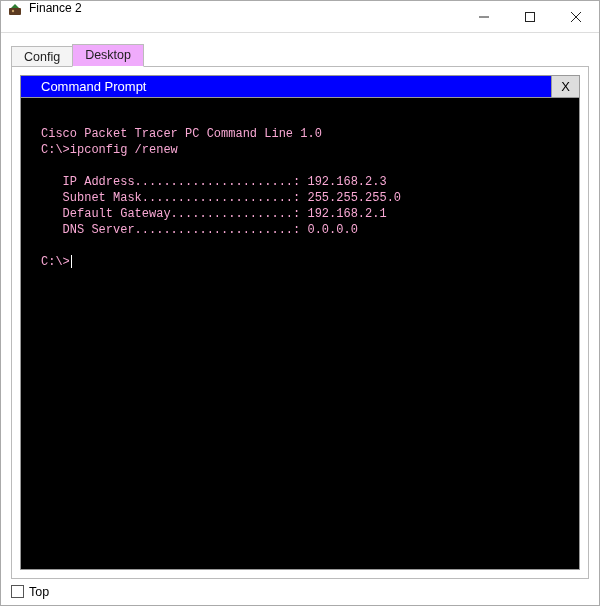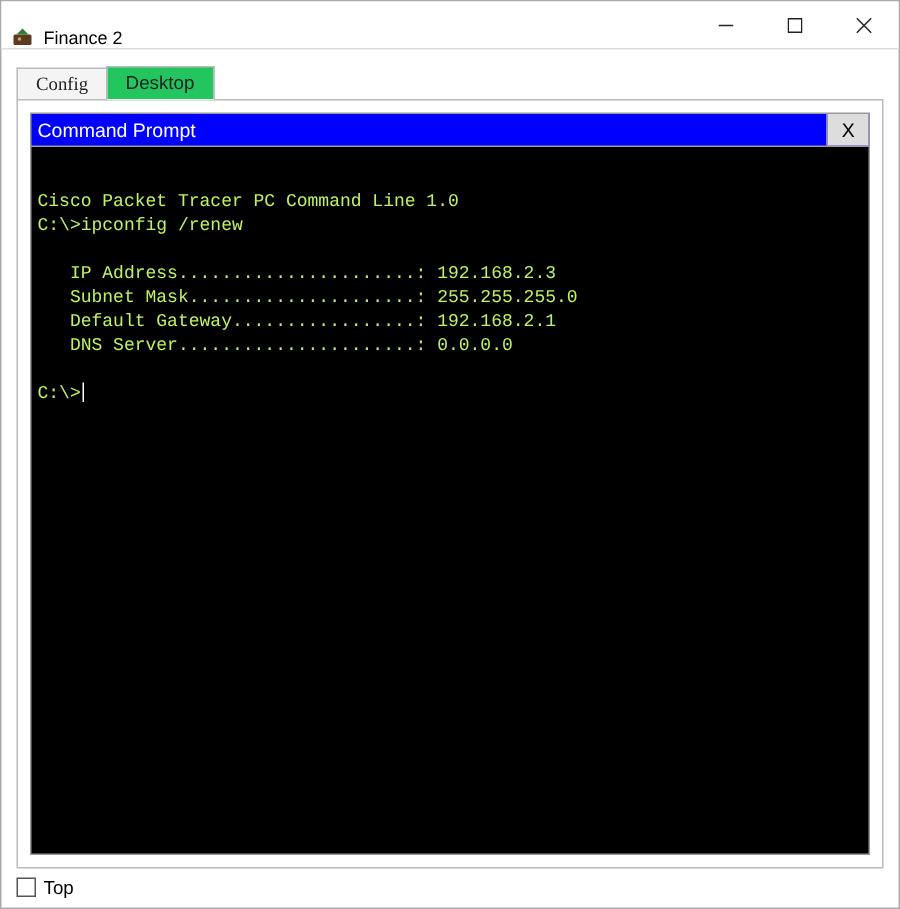--- a/index.html
+++ b/index.html
@@ -14,21 +14,21 @@
       width: 600px;
       height: 606px;
       border: 1px solid #aaa;
       display: flex;
       flex-direction: column;
       background: #fff;
     }
     .titlebar {
       height: 32px;
       display: flex;
-      align-items: flex-end;
+      align-items: flex-start;
       padding-left: 6px;
       background: #fff;
       border-bottom: 1px solid #ddd;
     }
     .title-icon {
       width: 16px;
       height: 16px;
       margin-right: 6px;
       display: inline-block;
     }
@@ -70,26 +70,25 @@
       border-bottom: none;
       background: #fff;
       margin-right: -1px;
       cursor: pointer;
       position: relative;
       color: #222;
     }
     .tab.active {
       border-bottom: 1px solid #fff;
       z-index: 2;
-      background: #22c55e;
+      background: #f0abfc;
     }
     .tab:not(.active) {
       background: #f4f4f4;
       top: 1px;
-      font-family: Liberation Serif, serif;
     }
     .tab-panel {
       border: 1px solid #bbb;
       flex: 1;
       padding: 8px;
       display: flex;
       flex-direction: column;
       position: relative;
       margin-top: -1px;
       background: #fff;
@@ -105,43 +104,43 @@
       color: #fff;
       display: flex;
       align-items: stretch;
       height: 22px;
       border: 1px solid #999;
       border-top: none;
     }
     .cmd-title {
       flex: 1;
       font-size: 13px;
-      padding: 2px 4px;
+      padding: 2px 20px;
       display: flex;
       align-items: center;
     }
     .cmd-close {
       width: 28px;
       background: #ddd;
       color: #000;
       display: flex;
       align-items: center;
       justify-content: center;
       font-size: 13px;
       border-left: 1px solid #999;
       cursor: pointer;
     }
     .terminal {
       background: #000;
-      color: #bef264;
+      color: #f9a8d4;
       font-family: "Courier New", monospace;
       font-size: 12px;
       line-height: 16px;
       flex: 1;
-      padding: 12px 4px;
+      padding: 12px 20px;
       white-space: pre;
       overflow: hidden;
       border: 1px solid #999;
       border-top: none;
     }
     .cursor {
       display: inline-block;
       width: 1px;
       height: 13px;
       background: #fff;

